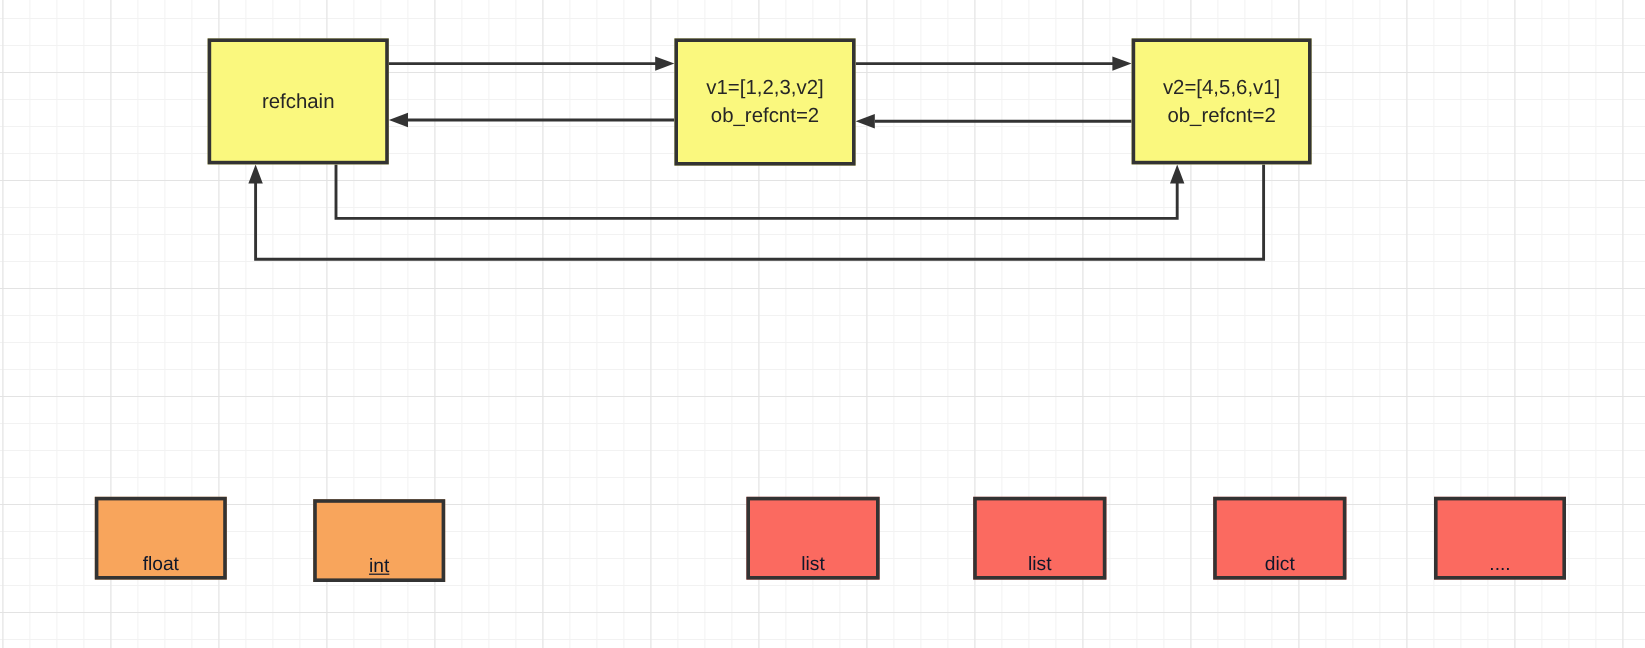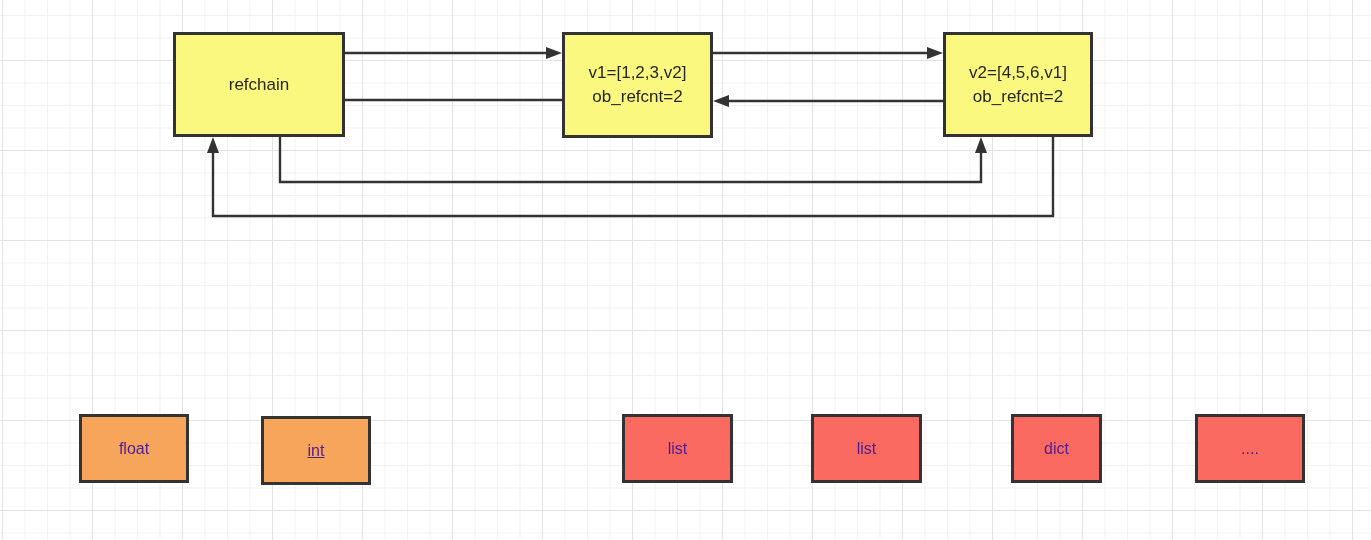--- a/index.html
+++ b/index.html
@@ -48,45 +48,45 @@
     display: flex;
     flex-direction: column;
     align-items: center;
     justify-content: center;
     text-align: center;
     color: #262626;
     font-size: 17px;
     line-height: 24px;
     cursor: default;
   }
-  .node-refchain { left: 173px; top: 32px;  width: 172px; height: 105px; font-size: 17px; }
+  .node-refchain { left: 173px; top: 32px;  width: 151px; height: 105px; font-size: 17px; }
   .node-v1       { left: 562px; top: 32px;  width: 151px; height: 106px; }
   .node-v2       { left: 943px; top: 32px;  width: 150px; height: 105px; }
   .typebox {
     position: absolute;
     box-sizing: border-box;
     top: 414px;
     width: 110px;
     height: 69px;
     border: 3px solid #333333;
     display: flex;
-    align-items: center;
+    align-items: flex-end;
     justify-content: center;
-    color: #4c1d95;
+    color: #0f172a;
     font-size: 16px;
     cursor: default;
   }
   .typebox.orange { background: #f8a55c; }
   .typebox.red    { background: #fb6a60; }
   .tb0 { left: 79px; }
   .tb1 { left: 261px; top: 416px; text-decoration: underline; }
   .tb2 { left: 441px; }
   .tb3 { left: 622px; width: 111px; }
   .tb4 { left: 811px; width: 111px; }
-  .tb5 { left: 1011px; width: 91px; }
+  .tb5 { left: 1011px; width: 111px; }
   .tb6 { left: 1195px; }
   .node-label { display: block; }
 </style>
 </head>
 <body>
 
 <div class="canvas">
 
   <svg class="edges-layer" viewBox="0 0 1371 540" xmlns="http://www.w3.org/2000/svg">
 

